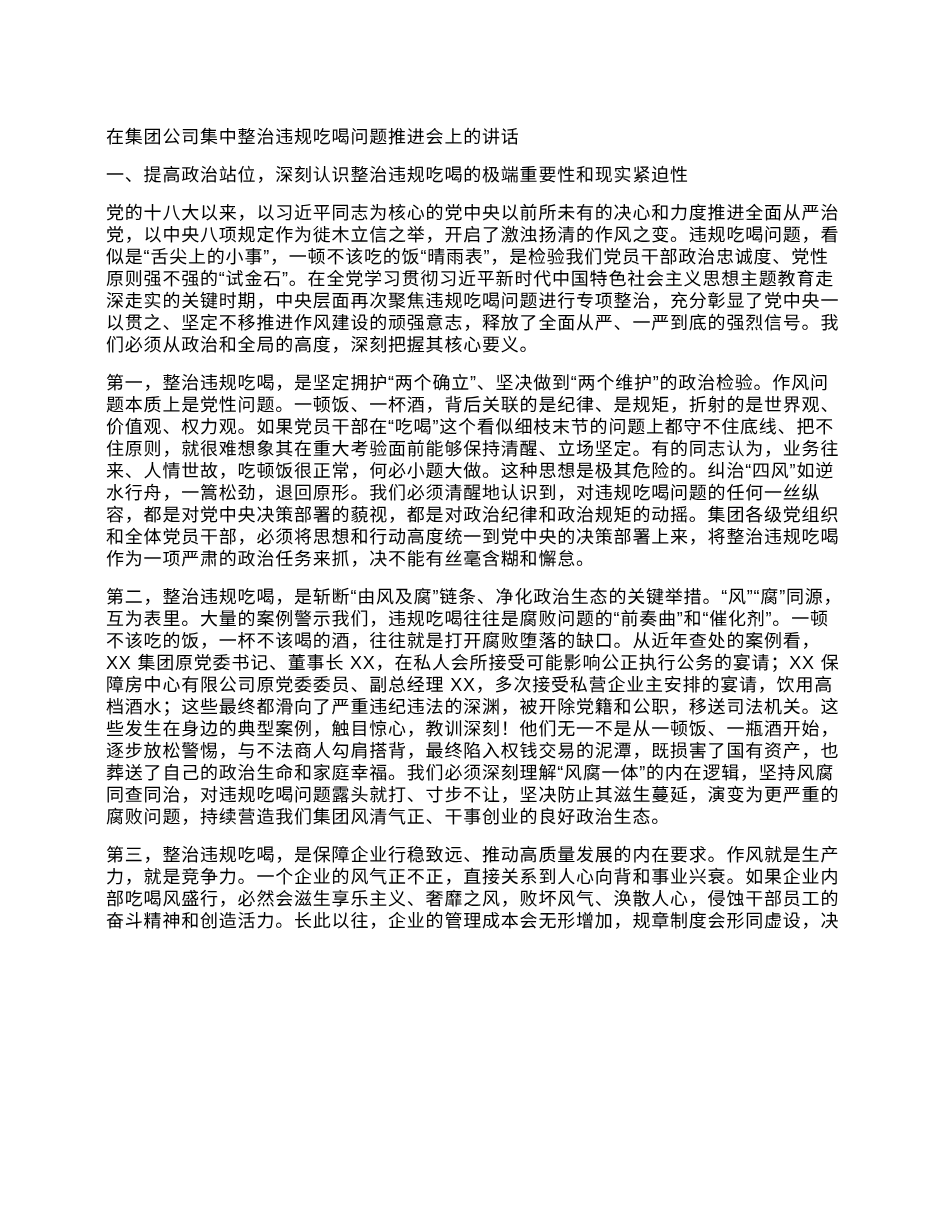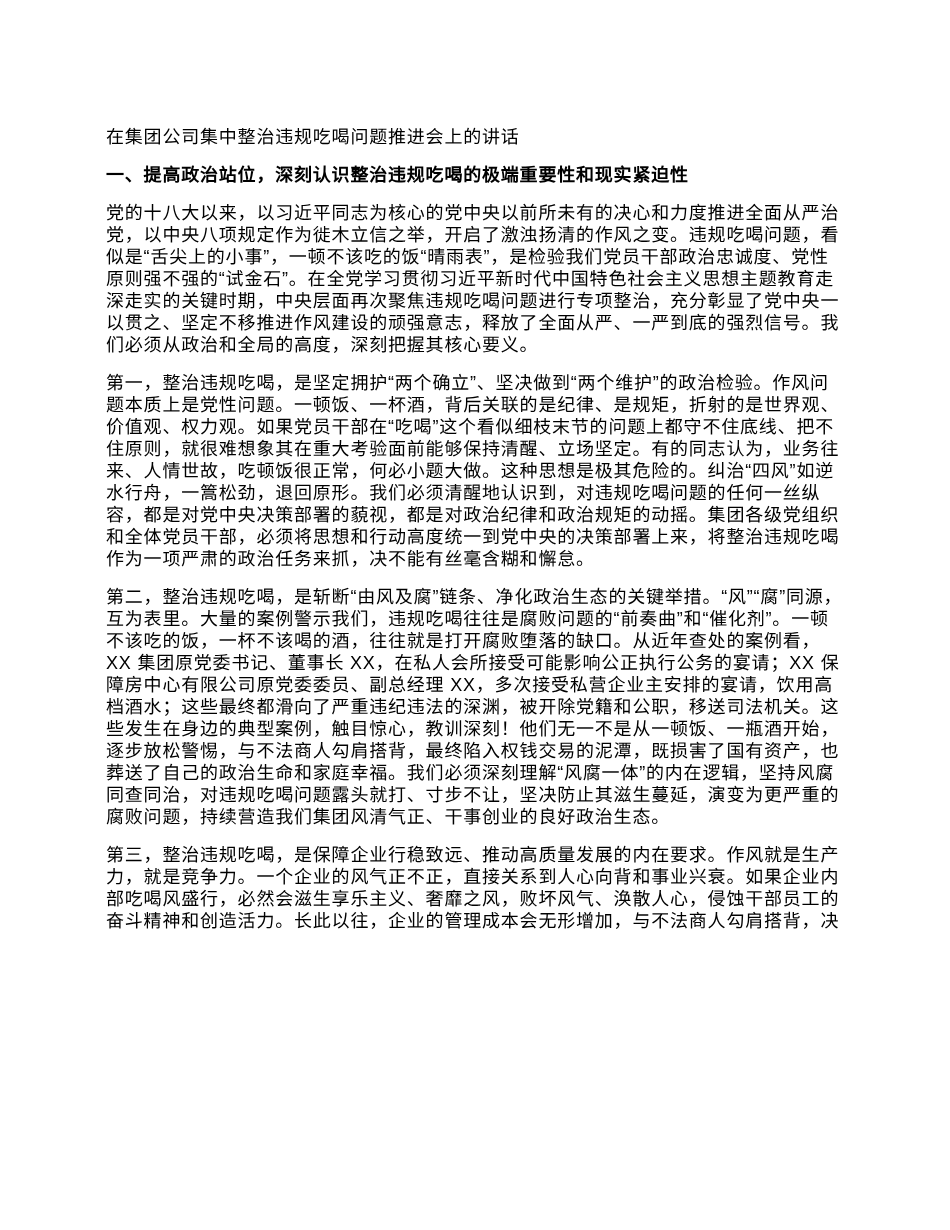--- a/index.html
+++ b/index.html
@@ -33,28 +33,28 @@
     word-break: break-word;
   }
   .doc-content p {
     margin: 16px 0;
     font-weight: normal;
   }
   .doc-content p.doc-title {
     font-weight: normal; 
   }
   .doc-content p.section-heading {
-    font-weight: bold;
+    font-weight: normal;
   }
 </style>
 </head>
 <body>
 
 <div class="doc-page">
   <div class="doc-content">
     <p class="doc-title">在集团公司集中整治违规吃喝问题推进会上的讲话</p>
     <p class="section-heading">一、提高政治站位，深刻认识整治违规吃喝的极端重要性和现实紧迫性</p>
     <p>党的十八大以来，以习近平同志为核心的党中央以前所未有的决心和力度推进全面从严治党，以中央八项规定作为徙木立信之举，开启了激浊扬清的作风之变。违规吃喝问题，看似是“舌尖上的小事”，一顿不该吃的饭“晴雨表”，是检验我们党员干部政治忠诚度、党性原则强不强的“试金石”。在全党学习贯彻习近平新时代中国特色社会主义思想主题教育走深走实的关键时期，中央层面再次聚焦违规吃喝问题进行专项整治，充分彰显了党中央一以贯之、坚定不移推进作风建设的顽强意志，释放了全面从严、一严到底的强烈信号。我们必须从政治和全局的高度，深刻把握其核心要义。</p>
     <p>第一，整治违规吃喝，是坚定拥护“两个确立”、坚决做到“两个维护”的政治检验。作风问题本质上是党性问题。一顿饭、一杯酒，背后关联的是纪律、是规矩，折射的是世界观、价值观、权力观。如果党员干部在“吃喝”这个看似细枝末节的问题上都守不住底线、把不住原则，就很难想象其在重大考验面前能够保持清醒、立场坚定。有的同志认为，业务往来、人情世故，吃顿饭很正常，何必小题大做。这种思想是极其危险的。纠治“四风”如逆水行舟，一篙松劲，退回原形。我们必须清醒地认识到，对违规吃喝问题的任何一丝纵容，都是对党中央决策部署的藐视，都是对政治纪律和政治规矩的动摇。集团各级党组织和全体党员干部，必须将思想和行动高度统一到党中央的决策部署上来，将整治违规吃喝作为一项严肃的政治任务来抓，决不能有丝毫含糊和懈怠。</p>
     <p>第二，整治违规吃喝，是斩断“由风及腐”链条、净化政治生态的关键举措。“风”“腐”同源，互为表里。大量的案例警示我们，违规吃喝往往是腐败问题的“前奏曲”和“催化剂”。一顿不该吃的饭，一杯不该喝的酒，往往就是打开腐败堕落的缺口。从近年查处的案例看，XX 集团原党委书记、董事长 XX，在私人会所接受可能影响公正执行公务的宴请；XX 保障房中心有限公司原党委委员、副总经理 XX，多次接受私营企业主安排的宴请，饮用高档酒水；这些最终都滑向了严重违纪违法的深渊，被开除党籍和公职，移送司法机关。这些发生在身边的典型案例，触目惊心，教训深刻！他们无一不是从一顿饭、一瓶酒开始，逐步放松警惕，与不法商人勾肩搭背，最终陷入权钱交易的泥潭，既损害了国有资产，也葬送了自己的政治生命和家庭幸福。我们必须深刻理解“风腐一体”的内在逻辑，坚持风腐同查同治，对违规吃喝问题露头就打、寸步不让，坚决防止其滋生蔓延，演变为更严重的腐败问题，持续营造我们集团风清气正、干事创业的良好政治生态。</p>
-    <p>第三，整治违规吃喝，是保障企业行稳致远、推动高质量发展的内在要求。作风就是生产力，就是竞争力。一个企业的风气正不正，直接关系到人心向背和事业兴衰。如果企业内部吃喝风盛行，必然会滋生享乐主义、奢靡之风，败坏风气、涣散人心，侵蚀干部员工的奋斗精神和创造活力。长此以往，企业的管理成本会无形增加，与不法商人勾肩搭背，决</p>
+    <p>第三，整治违规吃喝，是保障企业行稳致远、推动高质量发展的内在要求。作风就是生产力，就是竞争力。一个企业的风气正不正，直接关系到人心向背和事业兴衰。如果企业内部吃喝风盛行，必然会滋生享乐主义、奢靡之风，败坏风气、涣散人心，侵蚀干部员工的奋斗精神和创造活力。长此以往，企业的管理成本会无形增加，规章制度会形同虚设，决</p>
   </div>
 </div>
 
 </body></html>

